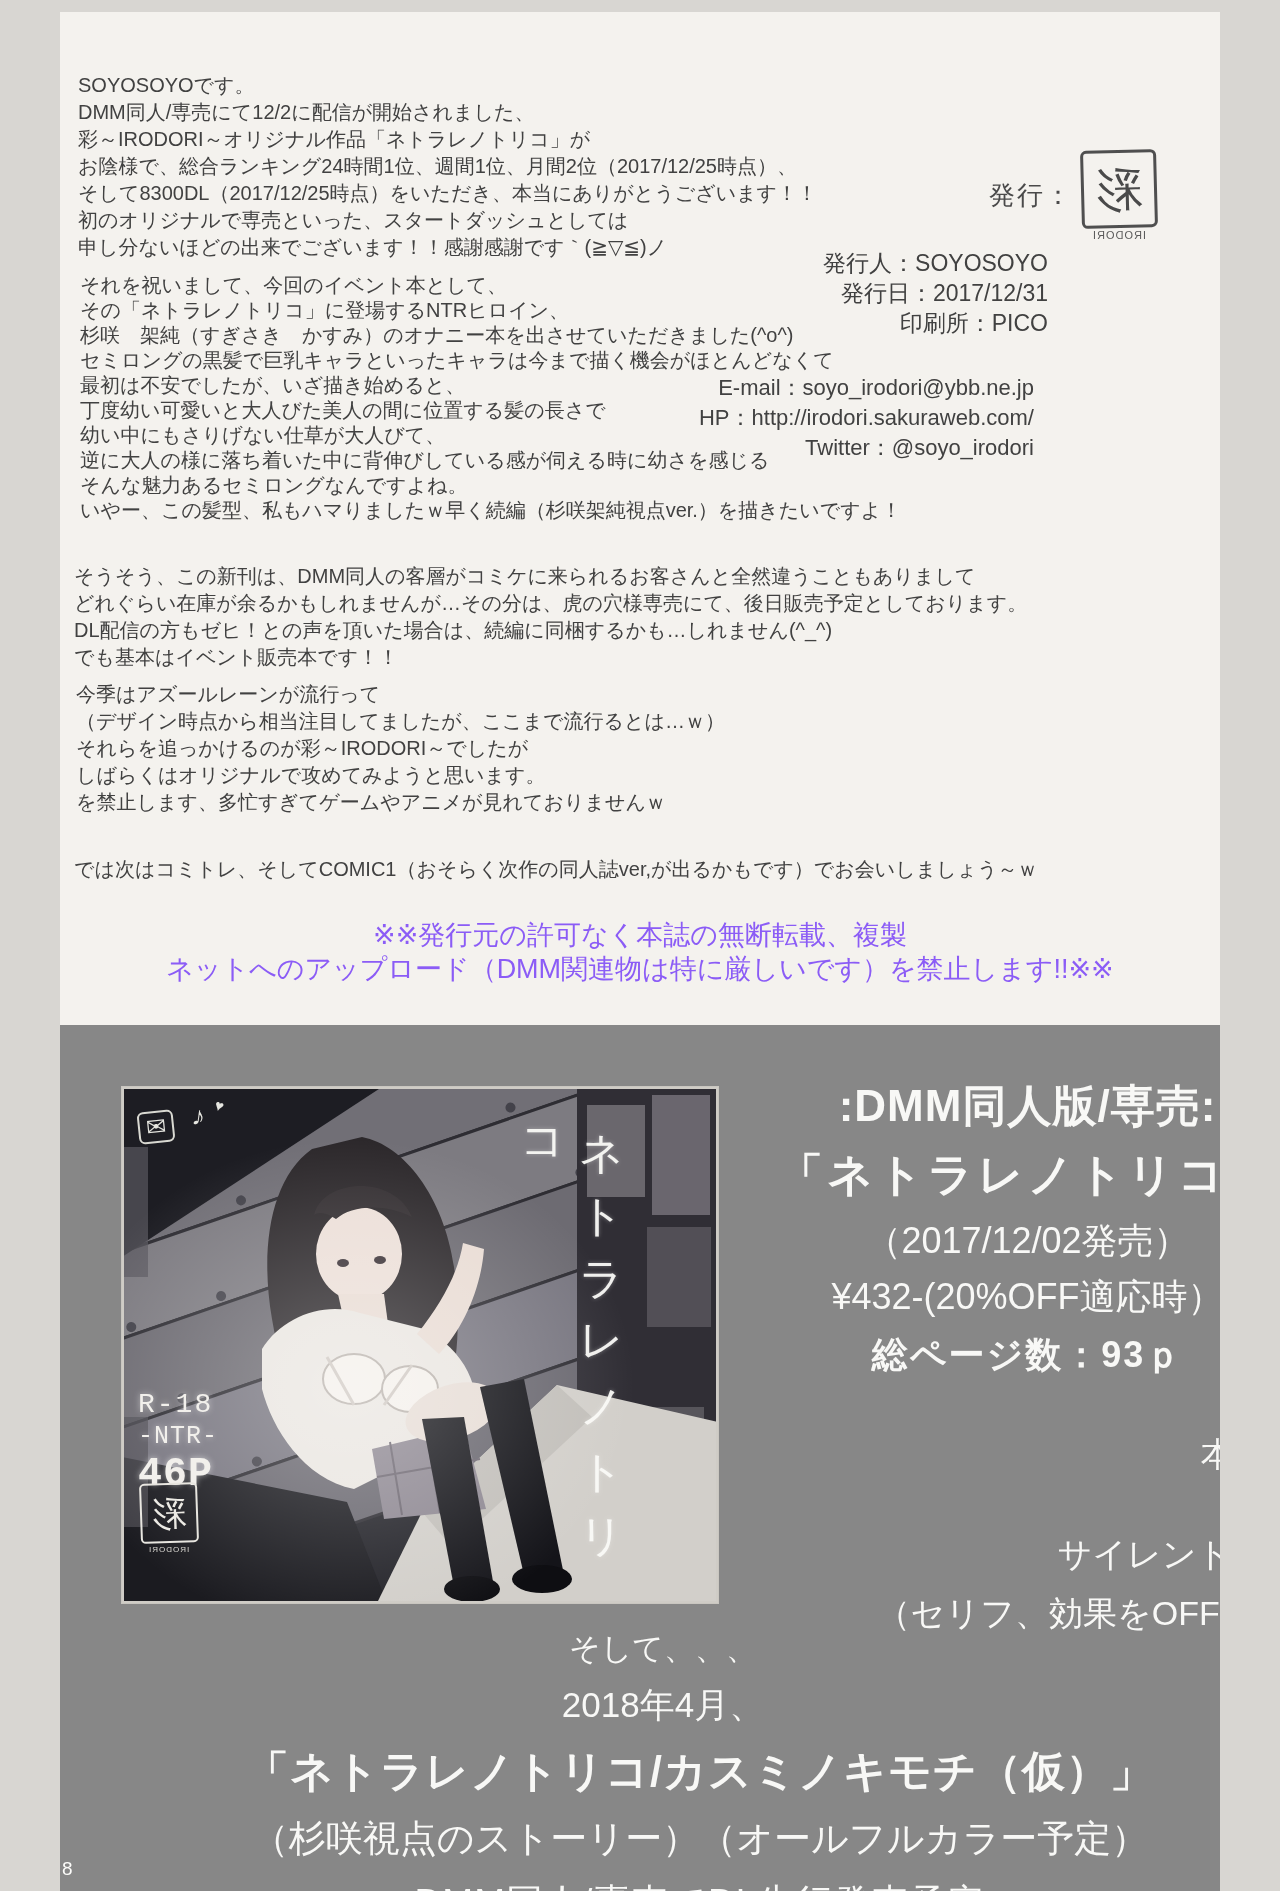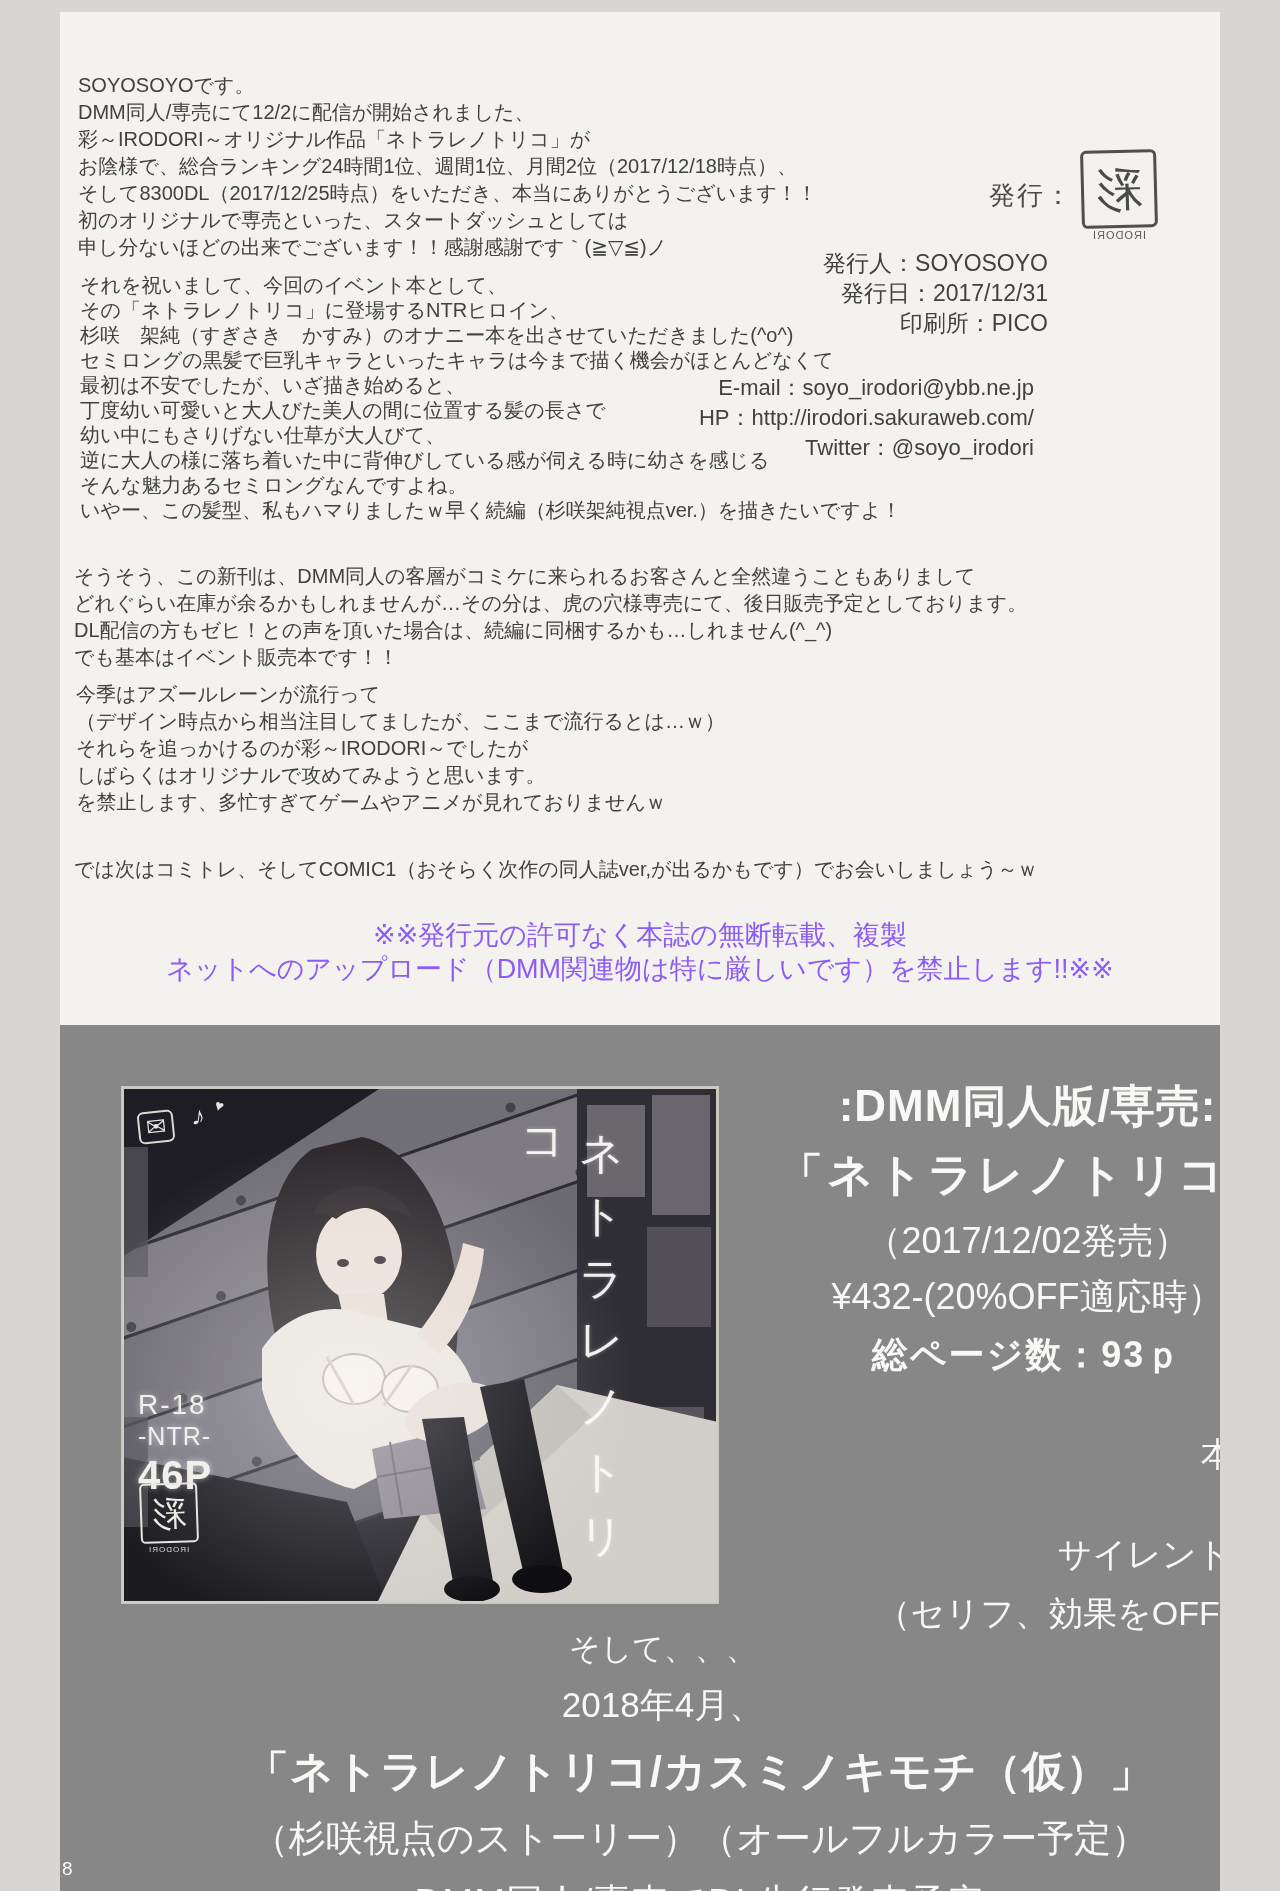--- a/index.html
+++ b/index.html
@@ -43,21 +43,21 @@
   .cover-vtitle{
     position:absolute;left:392px;top:16px;height:488px;
     writing-mode:vertical-rl;text-orientation:upright;
     font-size:44px;letter-spacing:14px;color:#fbfbf8;opacity:.95;
     font-weight:300;text-shadow:0 0 4px rgba(255,255,255,.35);
   }
   .cover-icons{position:absolute;left:16px;top:10px;display:flex;align-items:flex-start;color:#e6e6e0;}
   .env-badge{border:2px solid #d9d9d2;border-radius:6px;padding:2px 6px;font-size:24px;line-height:1;transform:rotate(-6deg);margin-top:14px;}
   .note-glyph{font-size:26px;margin-left:18px;margin-top:4px;transform:rotate(8deg);}
   .heart-glyph{font-size:15px;margin-left:10px;transform:rotate(18deg);}
-  .cover-rating{position:absolute;left:16px;top:304px;color:#f2f0ec;text-shadow:0 0 6px rgba(255,255,255,.55);line-height:1;}
+  .cover-rating{position:absolute;left:16px;top:304px;color:#f2f0ec;text-shadow:0 0 6px rgba(255,255,255,.55);line-height:1;font-family:Liberation Mono, monospace;}
   .cover-rating .r18{font-size:28px;letter-spacing:2px;}
   .cover-rating .ntr{font-size:25px;margin-top:5px;letter-spacing:1px;}
   .cover-rating .pcount{font-size:40px;margin-top:6px;font-weight:bold;letter-spacing:1px;}
   .cover-stamp{position:absolute;left:18px;top:396px;display:flex;flex-direction:column;align-items:center;}
   .cover-stamp .box{width:54px;height:56px;border:2px solid #e8e6e0;border-radius:5px;display:flex;align-items:center;justify-content:center;transform:rotate(-2deg);}
   .cover-stamp .kanji{font-size:34px;color:#eceae4;transform:scaleX(-1);line-height:1;}
   .cover-stamp .cap{font-size:8px;letter-spacing:1px;color:#dcdad4;margin-top:2px;transform:scaleX(-1);}
   
   .release{position:absolute;left:660px;top:52px;width:615px;text-align:center;white-space:nowrap;}
   .release .store{font-size:44px;font-weight:bold;letter-spacing:1px;}
@@ -79,21 +79,21 @@
 </style>
 </head>
 <body>
 
 <div class="sheet">
 
   <div class="para" id="p1">
     <div class="ln">SOYOSOYOです。</div>
     <div class="ln">DMM同人/専売にて12/2に配信が開始されました、</div>
     <div class="ln">彩～IRODORI～オリジナル作品「ネトラレノトリコ」が</div>
-    <div class="ln">お陰様で、総合ランキング24時間1位、週間1位、月間2位（2017/12/18時点）、</div>
+    <div class="ln">お陰様で、総合ランキング24時間1位、週間1位、月間2位（2017/12/25時点）、</div>
     <div class="ln">そして8300DL（2017/12/25時点）をいただき、本当にありがとうございます！！</div>
     <div class="ln">初のオリジナルで専売といった、スタートダッシュとしては</div>
     <div class="ln">申し分ないほどの出来でございます！！感謝感謝です｀(≧▽≦)ノ</div>
   </div>
 
   <div class="para" id="p2">
     <div class="ln">それを祝いまして、今回のイベント本として、</div>
     <div class="ln">その「ネトラレノトリコ」に登場するNTRヒロイン、</div>
     <div class="ln">杉咲　架純（すぎさき　かすみ）のオナニー本を出させていただきました(^o^)</div>
     <div class="ln">セミロングの黒髪で巨乳キャラといったキャラは今まで描く機会がほとんどなくて</div>

